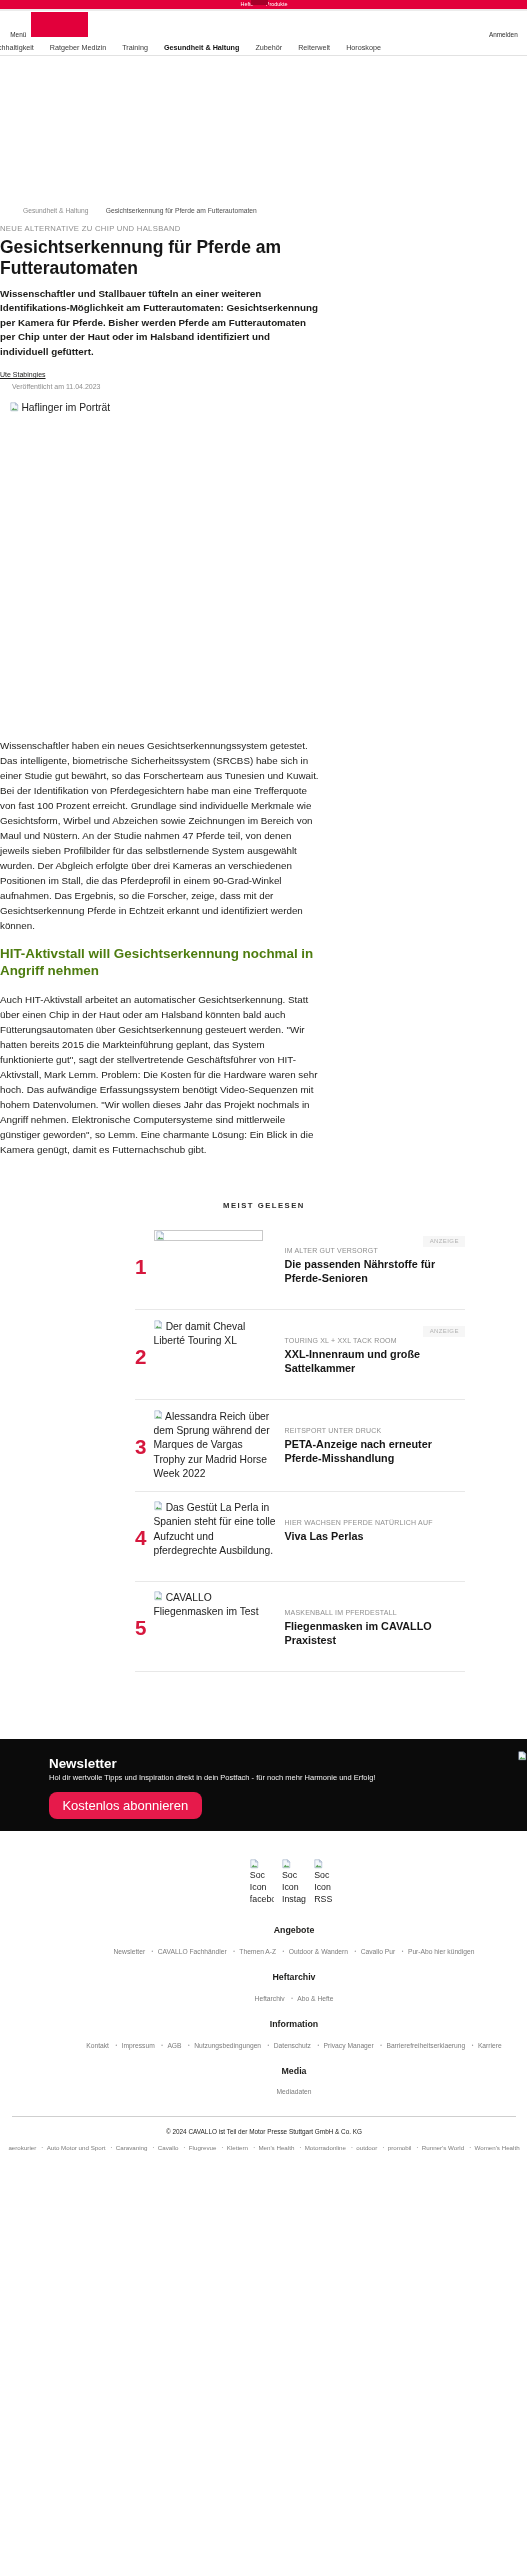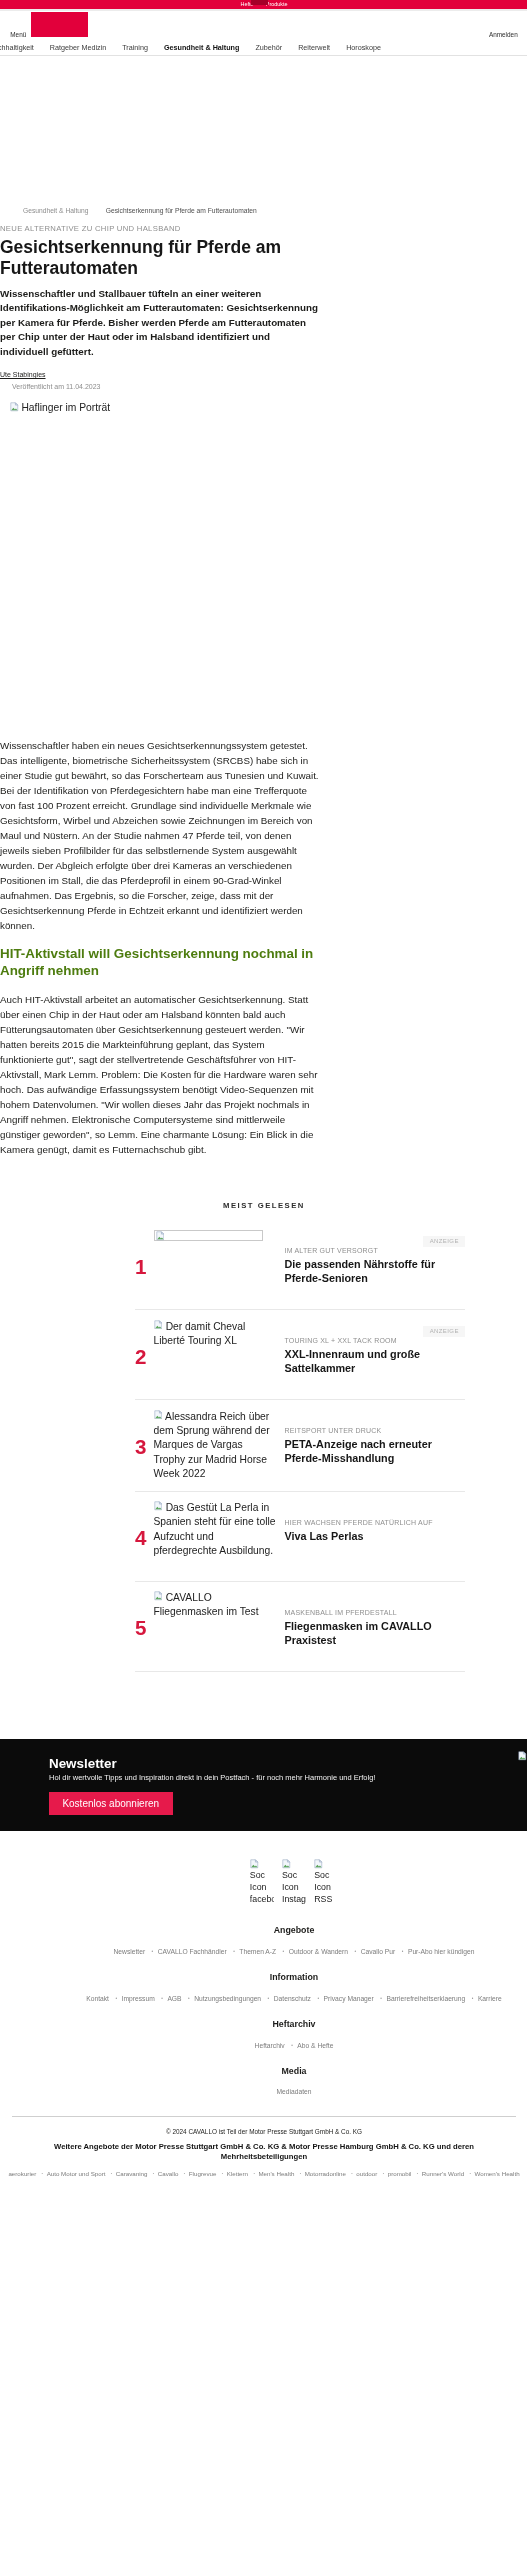--- a/index.html
+++ b/index.html
@@ -55,21 +55,21 @@
   .mr-text { flex:1; padding-top:18.5px; }
   .mr-kicker { font-size:7px; color:#8f8f8f; letter-spacing:0.2px; }
   .mr-title { margin-top:3.1px; font-size:10.8px; line-height:14px; font-weight:bold; color:#171717; max-width:173px; }
   .mr-badge { position:absolute; right:0; top:15.5px; background:#f6f6f6; color:#b3b3b3; font-size:6px; letter-spacing:0.4px; padding:2.6px 6.2px; }
   .mr-div { border-top:0.5px solid #e8e8e8; }
 
   
   .newsletter { position:relative; margin-top:67px; height:92px; background:#0b0b0b; padding:17.5px 0 0 49px; }
   .nl-heading { color:#fff; font-size:13.4px; font-weight:bold; }
   .nl-text { margin-top:2px; color:#f2f2f2; font-size:7.5px; }
-  .nl-btn { margin-top:9.3px; display:inline-block; background:#e61a4b; color:#fff; border:none; border-radius:0; padding:6.2px 13.4px; font-size:10px; font-family:inherit; cursor:pointer; }
+  .nl-btn { margin-top:9.3px; display:inline-block; background:#e61a4b; color:#fff; border:none; border-radius:8px; padding:6.2px 13.4px; font-size:13px; font-family:inherit; cursor:pointer; }
   .nl-bimg { position:absolute; right:1px; top:12.4px; }
 
   
   .footer { margin-left:60px; width:468px; text-align:center; }
   .social-row { display:flex; justify-content:center; gap:8.2px; margin-top:28px; height:49px; }
   .social-item { width:24px; text-align:left; overflow:hidden; cursor:pointer; }
   .social-alt { display:block; font-size:8.8px; line-height:12.4px; color:#222; word-spacing:515px; }
   .f-heading { position:relative; z-index:2; margin-top:-20.6px; font-size:8.8px; font-weight:bold; color:#1d1d1b; }
   .f-heading.later { margin-top:17.5px; }
   .f-links { margin-top:12.4px; font-size:6.7px; color:#7c7c7c; }
@@ -310,62 +310,61 @@
 
   <a href="#">Outdoor &amp; Wandern</a>
 
   <a href="#">Cavallo Pur</a>
 
   <a href="#">Pur-Abo hier kündigen</a>
 </div>
   </div>
 
   <div>
+    <div class="f-heading later">Heftarchiv</div>
+    <div class="f-links">
+  <a href="#">Heftarchiv</a>
+
+  <a href="#">Abo &amp; Hefte</a>
+</div>
+  </div>
+
+  <div>
     <div class="f-heading later">Information</div>
     <div class="f-links">
   <a href="#">Kontakt</a>
 
   <a href="#">Impressum</a>
 
   <a href="#">AGB</a>
 
   <a href="#">Nutzungsbedingungen</a>
 
   <a href="#">Datenschutz</a>
 
   <a href="#">Privacy Manager</a>
 
   <a href="#">Barrierefreiheitserklaerung</a>
 
   <a href="#">Karriere</a>
-</div>
-  </div>
-
-  <div>
-    <div class="f-heading later">Heftarchiv</div>
-    <div class="f-links">
-  <a href="#">Heftarchiv</a>
-
-  <a href="#">Abo &amp; Hefte</a>
 </div>
   </div>
 
   <div>
     <div class="f-heading later">Media</div>
     <div class="f-links">
   <a href="#">Mediadaten</a>
 </div>
   </div>
 </div>
   </div>
 
   <div class="bottom-block">
     <div class="bottom-div"></div>
     <div class="copyright">© 2024 CAVALLO ist Teil der Motor Presse Stuttgart GmbH &amp; Co. KG</div>
-    <div class="offers-heading">Weitere Angebote der Motor Presse Stuttgart GmbH &amp; Co. KG &amp; Motor Presse Hamburg GmbH &amp; Co. KG und deren Mehrheitsbeteiligungen</div>
     <div class="brands">
   <a href="#">aerokurier</a>
 
   <a href="#">Auto Motor und Sport</a>
 
   <a href="#">Caravaning</a>
 
   <a href="#">Cavallo</a>
 
   <a href="#">Flugrevue</a>

